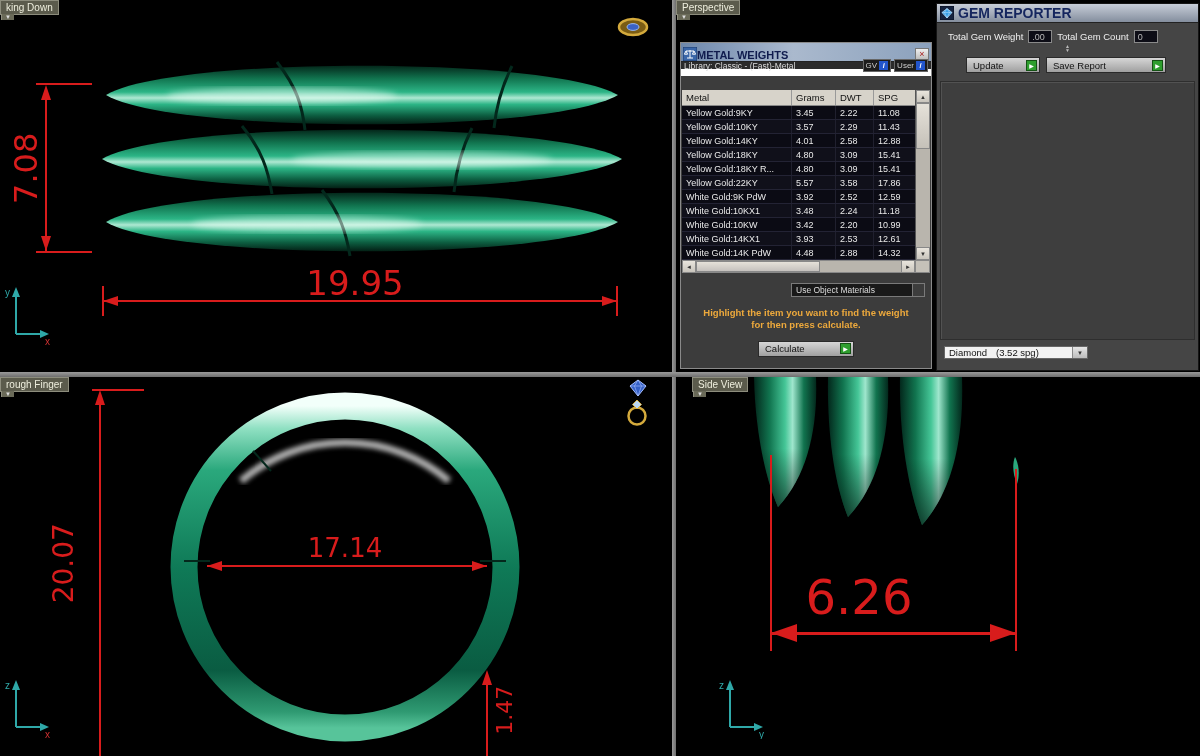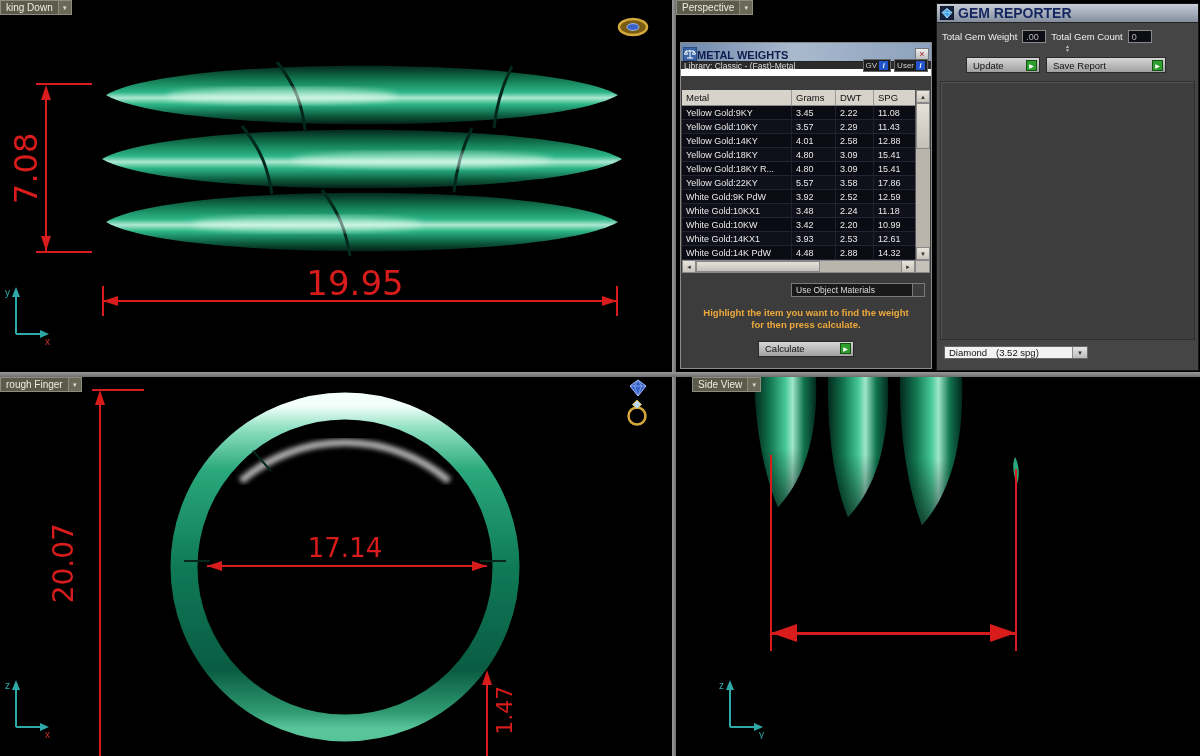--- a/index.html
+++ b/index.html
@@ -9,21 +9,21 @@
   .vp { position:absolute; background:#000; overflow:hidden; }
   #vp-tl { left:0; top:0; width:672px; height:372px; }
   #vp-tr { left:676px; top:0; width:524px; height:372px; }
   #vp-bl { left:0; top:377px; width:672px; height:379px; }
   #vp-br { left:676px; top:377px; width:524px; height:379px;margin-left:16px; }
   .div-v { position:absolute; left:672px; top:0; width:4px; height:756px; background:linear-gradient(90deg,#9a9a9a,#6e6e6e); z-index:6; }
   .div-h { position:absolute; left:0; top:372px; width:1200px; height:5px; background:linear-gradient(#9a9a9a,#6e6e6e); z-index:6; }
 
   
   .vp-chip { position:absolute; top:0; left:0; display:flex; align-items:stretch; height:15px;
-    background:#5b5b4c; border:1px solid #8d8d7d; color:#eeeedd; font-size:10px; z-index:7; }
+    background:#5b5b4c; border:1px solid #8d8d7d; color:#eeeedd; font-size:10px; z-index:7;flex-direction:column; }
   .chip-text { padding:0 5px; line-height:13px; white-space:nowrap; }
   .chip-dd { width:13px; background:#6a6a58; border-left:1px solid #8d8d7d; font-size:6px;
     display:flex; align-items:center; justify-content:center; color:#ddd; }
 
   
   .dl { position:absolute; background:var(--dim-red,#d81c1c); z-index:3; }
   .dim-label { position:absolute; color:var(--dim-red,#d81c1c); font-family:"DejaVu Sans",sans-serif;
     text-align:center; line-height:1.02; z-index:3; white-space:nowrap; }
   .rot { transform:rotate(-90deg); }
   .arr { position:absolute; width:0; height:0; z-index:3; }
@@ -83,21 +83,21 @@
   .go-sq { width:11px; height:11px; background:var(--go-green,#2e9e2e); border:1px solid #145214; color:#fff;
     font-size:6px; display:flex; align-items:center; justify-content:center; margin-left:auto; }
   .mw-calc { width:96px; margin:10px auto 0 auto; }
 
   
   .gr-panel { position:absolute; left:260px; top:3px; width:263px; height:368px;
     background:#454545; border:1px solid #151515; z-index:8; }
   .gr-title { height:19px; display:flex; align-items:center; gap:4px; padding:0 3px;
     background:linear-gradient(#c7cdd8,#848e9e); border-bottom:1px solid #222; }
   .gr-title-text { font-size:14px; font-weight:bold; color:#15265e; }
-  .gr-totals { display:flex; align-items:center; gap:5px; padding:7px 4px 0 5px; font-size:9.5px; color:#eee; white-space:nowrap; }
+  .gr-totals { display:flex; align-items:center; gap:5px; padding:7px 4px 0 5px; font-size:9.5px; color:#eee; white-space:nowrap;margin-left:6px; }
   .gr-input { background:#0d0d16; border:1px solid #8a8a8a; color:#b8b8b8; font-size:9px; height:13px;
     display:flex; align-items:center; padding:0 3px; min-width:24px; }
   .gr-spinner { width:18px; margin:1px auto 0; display:flex; flex-direction:column; align-items:center;
     color:#bbb; font-size:5px; line-height:4px; }
   .gr-buttons { display:flex; gap:6px; padding:5px 0 0 29px; }
   .w74 { width:74px; } .w120 { width:120px; }
   .gr-report { position:absolute; left:3px; right:3px; top:77px; bottom:30px; background:#3e3e3e;
     border:1px solid #2e2e2e; box-shadow:inset 1px 1px 0 #525252; }
   .gr-bottom { position:absolute; left:7px; right:5px; bottom:6px; height:18px; display:flex; gap:16px;flex-direction:column; }
   .gr-material { width:144px; display:flex; align-items:center; background:#f2f2f2; border:1px solid #666;
@@ -452,20 +452,21 @@
       <path d="M168,0 L230,0 C232,58 222,112 190,148 C176,112 167,58 168,0 Z" fill="url(#bandH)"></path>
       <path d="M168,0 L230,0 C232,58 222,112 190,148 C176,112 167,58 168,0 Z" fill="url(#fadeB)"></path>
       <path d="M283,80 C287,87 288,98 285,107 C281,98 280,87 283,80 Z" fill="#2aa87c"></path>
     </svg>
 
     <div class="dl" style="left:78px;top:78px;width:2px;height:196px"></div>
     <div class="dl" style="left:323px;top:92px;width:2px;height:182px"></div>
     <div class="dl" style="left:79px;top:255px;width:245px;height:3px"></div>
     <div class="arr a-left big" style="left:79px;top:247px"></div>
     <div class="arr a-right big" style="left:298px;top:247px"></div>
+    <div class="dim-label" style="left:47px;top:196px;width:240px;font-size:48px">6.26</div>
 
     <svg class="gizmo" style="left:26px;top:300px" width="50" height="62" viewBox="0 0 50 62">
       <line x1="12" y1="12" x2="12" y2="50" stroke="#2fa8a8" stroke-width="2"></line>
       <path d="M12,3 L8,13 L16,13 Z" fill="#2fa8a8"></path>
       <line x1="12" y1="50" x2="38" y2="50" stroke="#2fa8a8" stroke-width="2"></line>
       <path d="M45,50 L36,46 L36,54 Z" fill="#2fa8a8"></path>
       <text x="1" y="12" fill="#2fa8a8" font-size="10">z</text>
       <text x="41" y="61" fill="#2fa8a8" font-size="10">y</text>
     </svg>
   </div>

